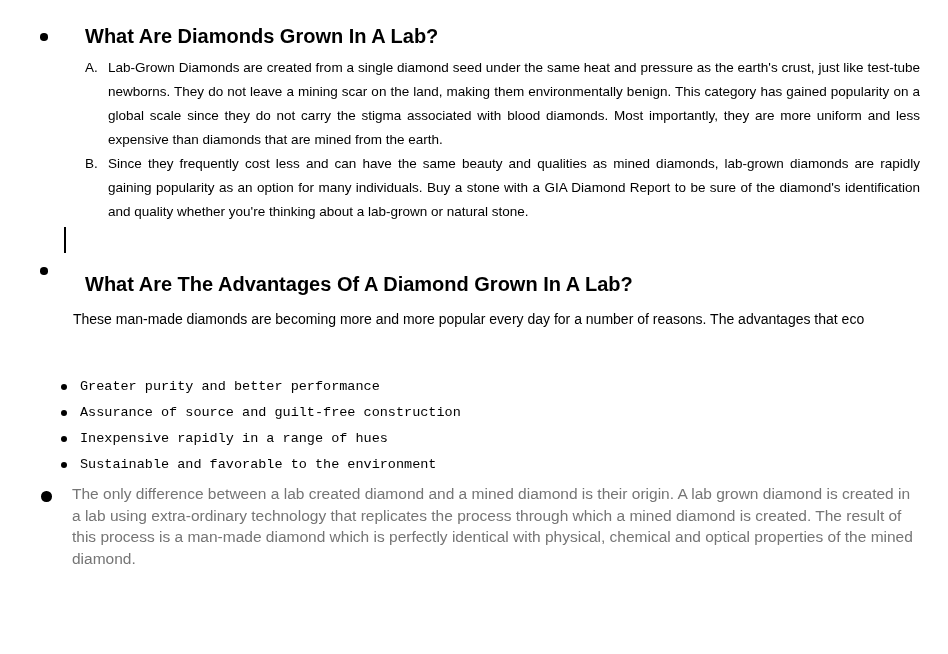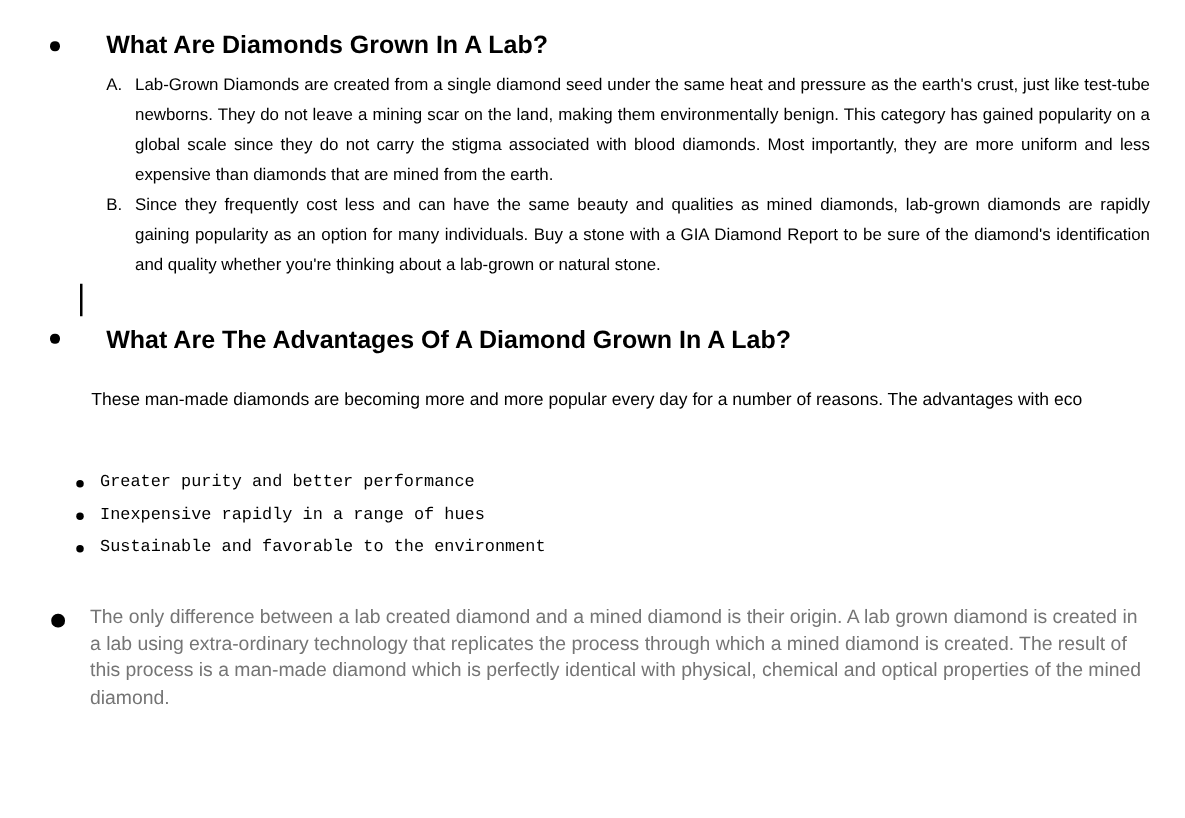--- a/index.html
+++ b/index.html
@@ -28,21 +28,21 @@
     font-size:20px;
     font-weight:bold;
     line-height:22px;
     white-space:nowrap;
     color:var(--text);
     margin-left:22px;
   }
   #h1-bullet{left:40px;top:33px;}
   #h1-text{left:63px;top:25px;}
   #h2-bullet{left:40px;top:267px;}
-  #h2-text{left:63px;top:261px;}
+  #h2-text{left:63px;top:273px;}
 
   
   #alpha-list{
     left:85px;top:56px;width:835px;
   }
   .alpha-item{
     position:relative;
     padding-left:23px;
     font-size:13.5px;
     line-height:24px;
@@ -121,27 +121,31 @@
       <span>Since they frequently cost less and can have the same beauty and qualities as mined diamonds, lab-grown diamonds are rapidly gaining popularity as an option for many individuals. Buy a stone with a GIA Diamond Report to be sure of the diamond's identification and quality whether you're thinking about a lab-grown or natural stone.</span>
     </div>
   </div>
 
   <div class="abs" id="caret"></div>
 
   <span class="h-bullet" id="h2-bullet"></span>
   <div class="doc-heading" id="h2-text">What Are The Advantages Of A Diamond Grown In A Lab?</div>
 
   <div class="abs" id="intro">
-    <div class="intro-line">These man-made diamonds are becoming more and more popular every day for a number of reasons. The advantages with eco</div>
+    <div class="intro-line">These man-made diamonds are becoming more and more popular every day for a number of reasons. The advantages that eco</div>
   </div>
 
   <div class="abs" id="advantage-list">
     <div class="adv-item">
       <span class="adv-bullet"></span>
       <span>Greater purity and better performance</span>
+    </div>
+    <div class="adv-item">
+      <span class="adv-bullet"></span>
+      <span>Assurance of source and guilt-free construction</span>
     </div>
     <div class="adv-item">
       <span class="adv-bullet"></span>
       <span>Inexpensive rapidly in a range of hues</span>
     </div>
     <div class="adv-item">
       <span class="adv-bullet"></span>
       <span>Sustainable and favorable to the environment</span>
     </div>
   </div>

